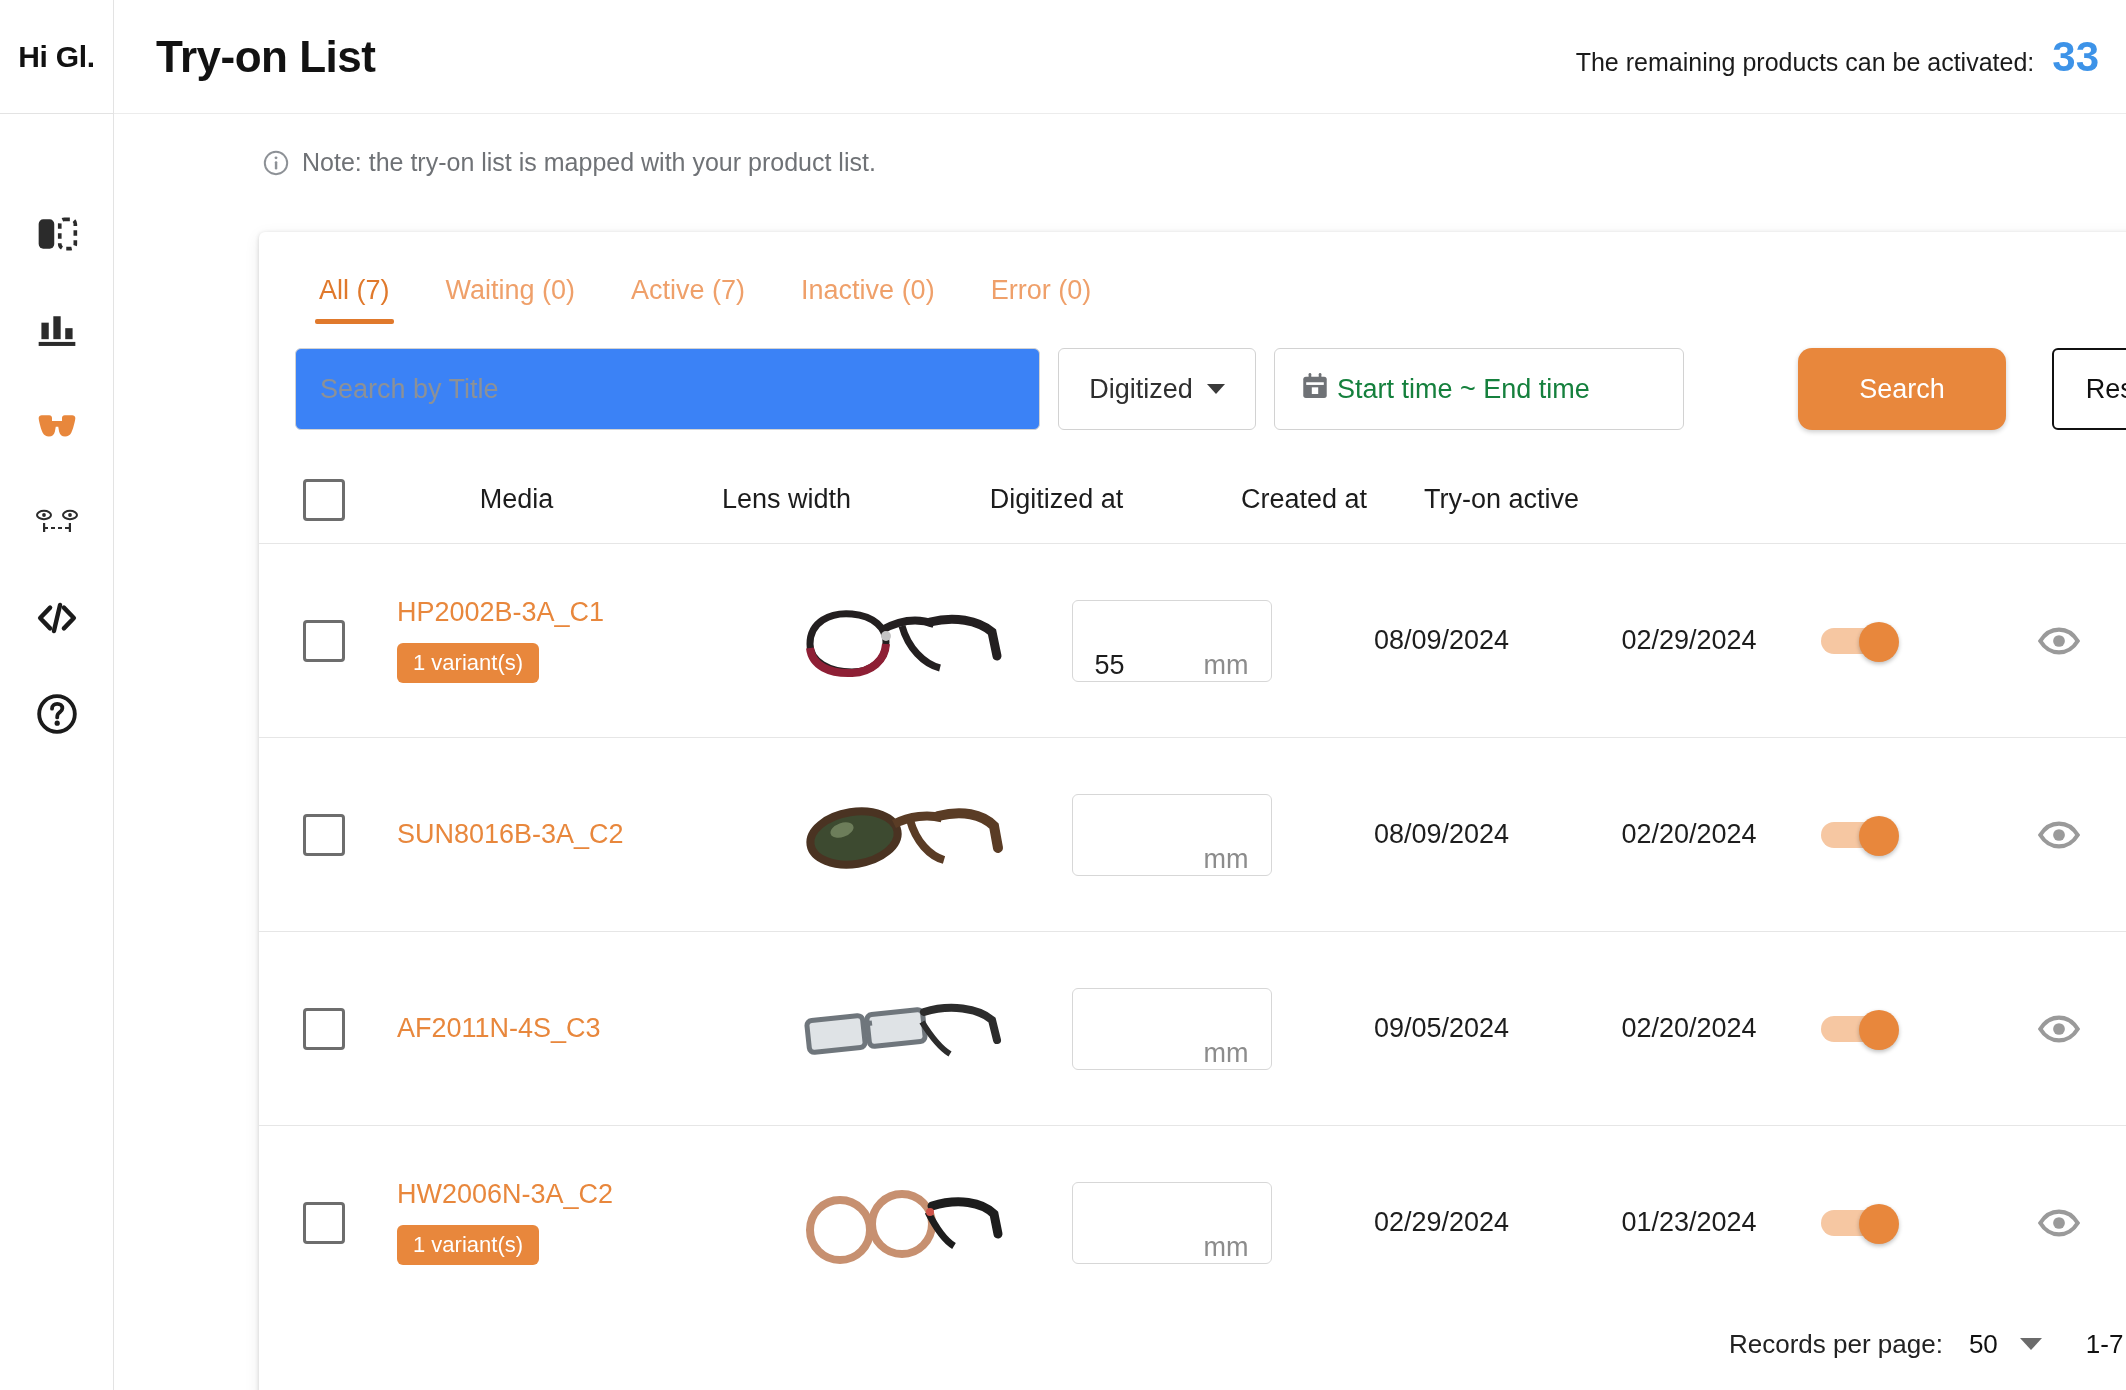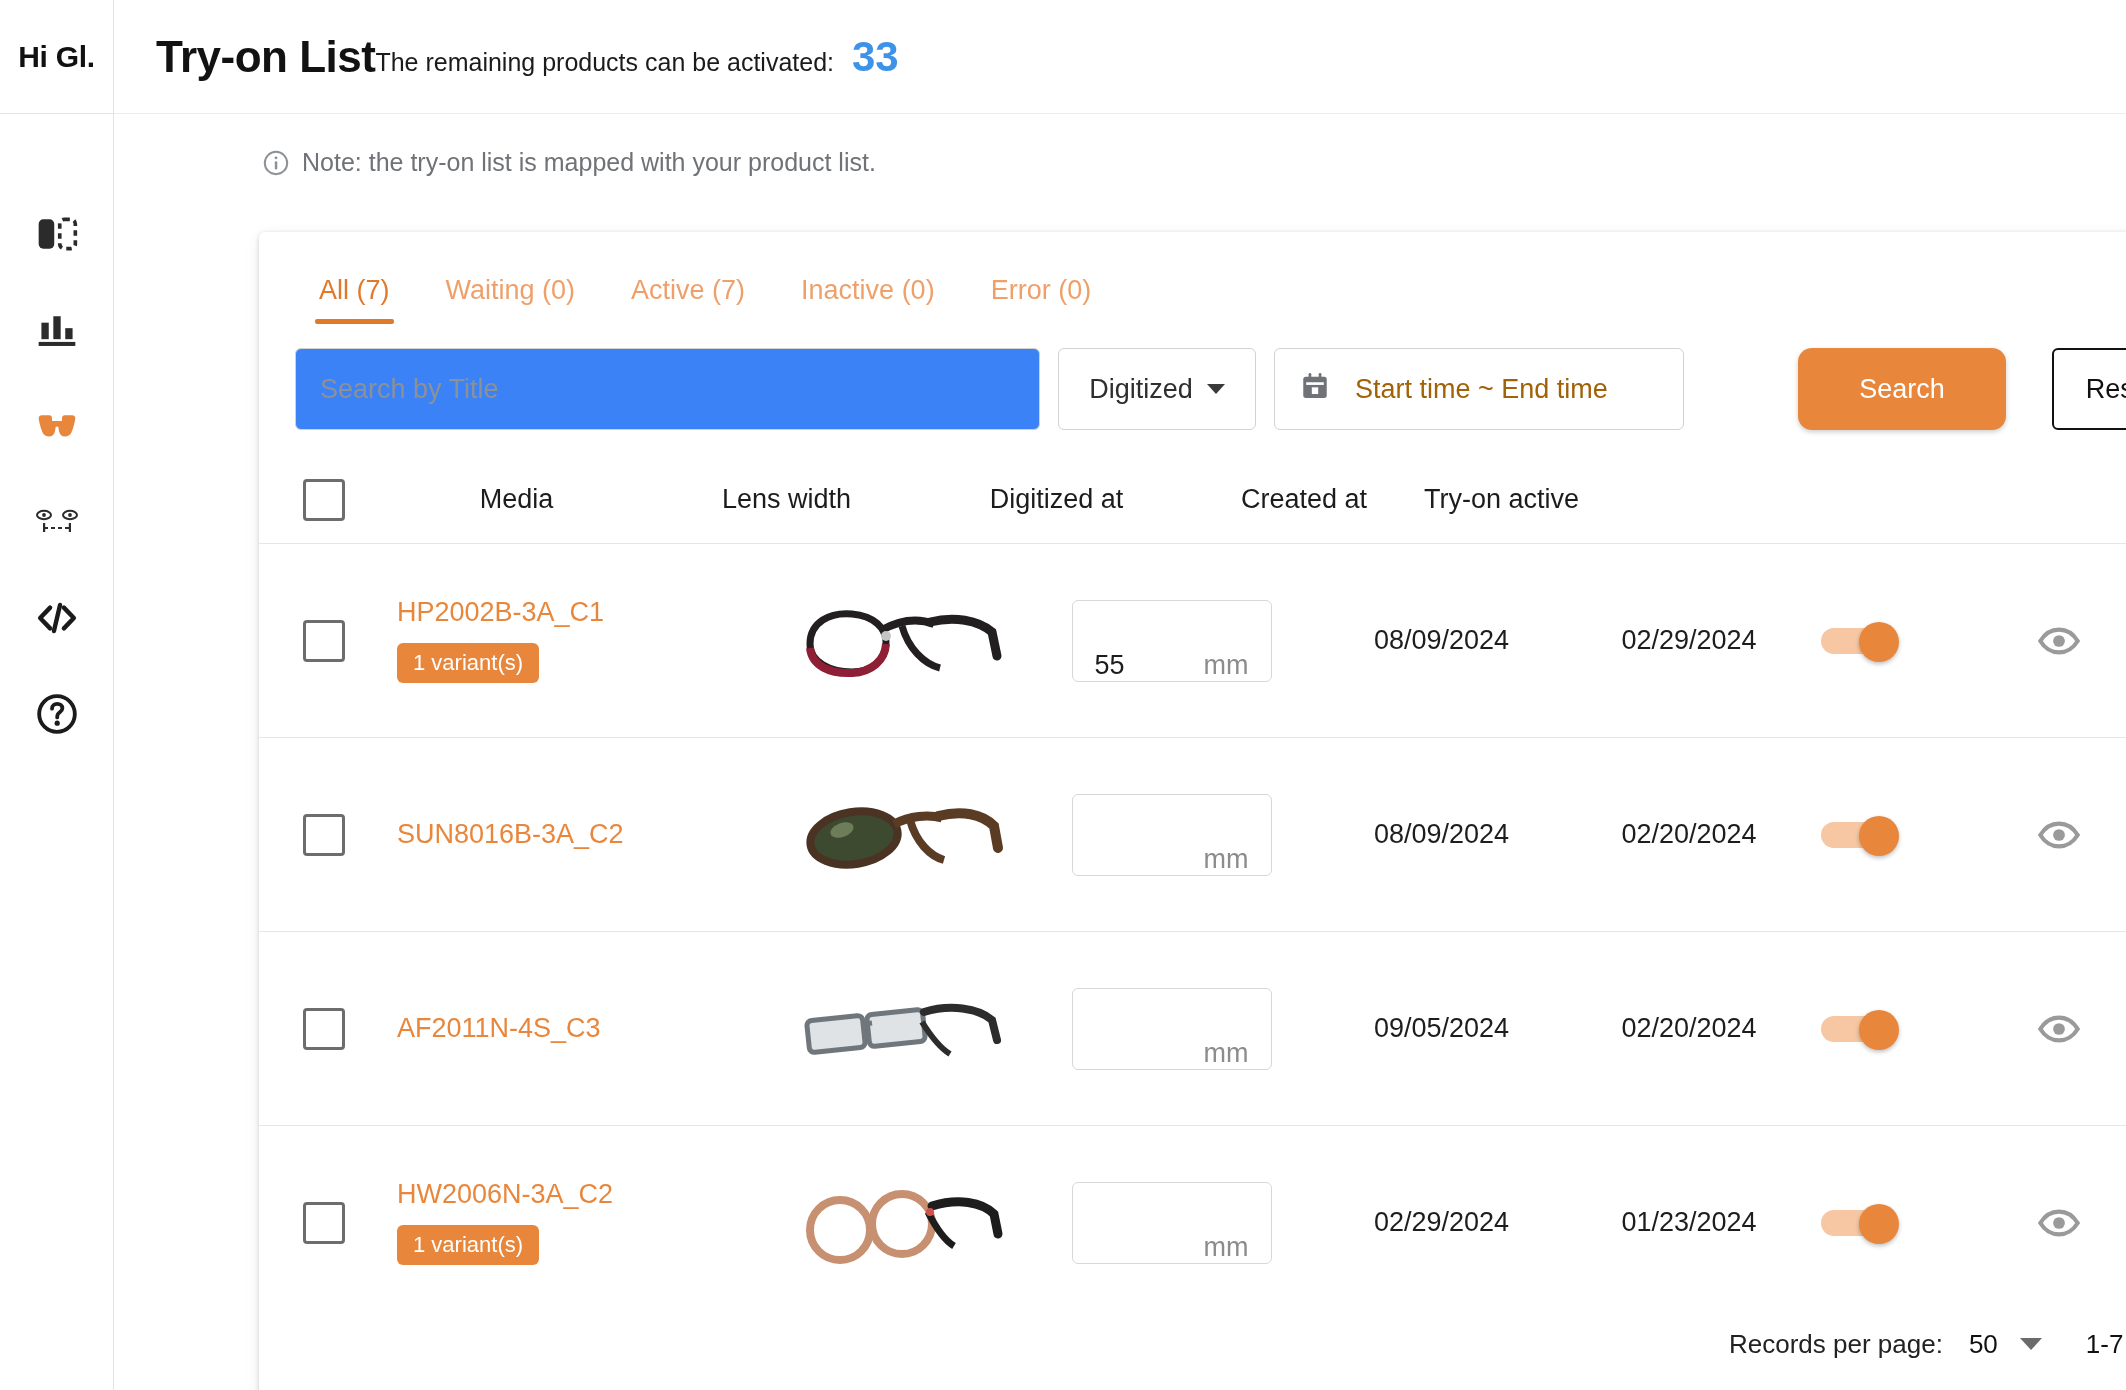--- a/index.html
+++ b/index.html
@@ -54,20 +54,21 @@
     position: relative;
     background: #ffffff;
     display: flex;
     flex-direction: column;
   }
   .topbar {
     height: 114px;
     flex: 0 0 114px;
     display: flex;
     align-items: center;
+    justify-content: space-between;
     padding: 0 27px 0 42px;
     border-bottom: 1px solid #ececec;
   }
   .page-title {
     font-size: 44px;
     font-weight: bold;
     color: #121212;
     letter-spacing: -0.5px;
     line-height: 1;
   }
@@ -176,24 +177,24 @@
     border-right: 9px solid transparent;
     border-top: 10px solid #3a3a3a;
   }
   .date-box {
     height: 82px;
     width: 410px;
     border: 1px solid #d2d2d2;
     border-radius: 6px;
     display: flex;
     align-items: center;
-    gap: 24px;
+    gap: 6px;
     padding: 12px 24px;
     font-size: 27px;
-    color: #a16207;
+    color: #15803d;
     cursor: pointer;
     background: #fff;
   }
   .filters-spacer { flex: 1 1 auto; }
   .btn-search {
     height: 82px;
     width: 208px;
     background: #e8873c;
     color: #fff;
     font-size: 27px;

